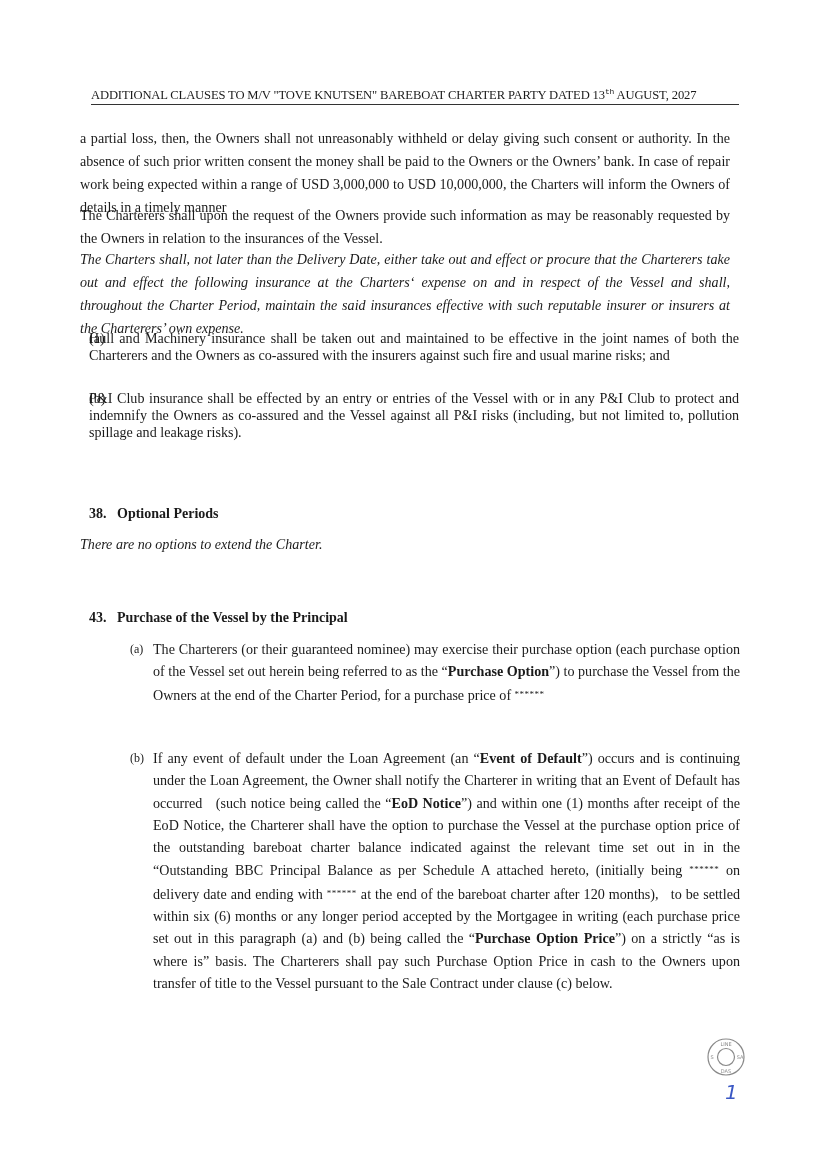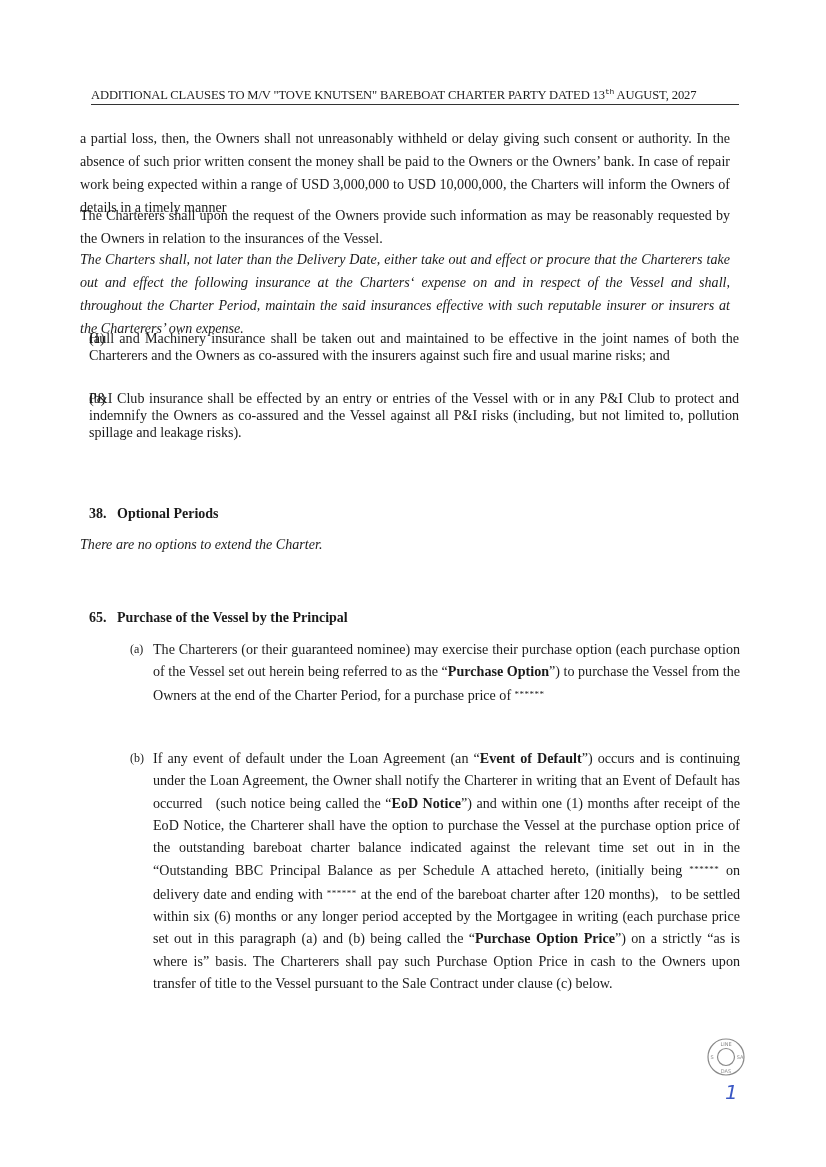--- a/index.html
+++ b/index.html
@@ -58,21 +58,21 @@
   </div>
 
   <div class="h" style="top:506px;">
     <span class="num">38.</span><span>Optional Periods</span>
   </div>
   <div class="p" style="top:533px;font-style:italic;">
     <span>There are no options to extend the Charter.</span>
   </div>
 
   <div class="h" style="top:610px;">
-    <span class="num">65.</span><span>Purchase of the Vessel by the Principal</span>
+    <span class="num">43.</span><span>Purchase of the Vessel by the Principal</span>
   </div>
 
   <div class="sub" style="top:638px;">
     <span class="mark">(a)</span>
     <span class="txt"><span>The Charterers (or their guaranteed nominee) may exercise their purchase option (each purchase option of the Vessel set out herein being referred to as the “</span><b>Purchase Option</b><span>”) to purchase the Vessel from the Owners at the end of the Charter Period, for a purchase price of </span><span class="stars">******</span></span>
   </div>
 
   <div class="sub" style="top:747px;">
     <span class="mark">(b)</span>
     <span class="txt"><span>If any event of default under the Loan Agreement (an “</span><b>Event of Default</b><span style="white-space:pre-wrap;">”) occurs and is continuing under the Loan Agreement, the Owner shall notify the Charterer in writing that an Event of Default has occurred   (such notice being called the “</span><b>EoD Notice</b><span>”) and within one (1) months after receipt of the EoD Notice, the Charterer shall have the option to purchase the Vessel at the purchase option price of the outstanding bareboat charter balance indicated against the relevant time set out in in the “Outstanding BBC Principal Balance as per Schedule A attached hereto, (initially being </span><span class="stars">******</span><span> on delivery date and ending with </span><span class="stars">******</span><span style="white-space:pre-wrap;"> at the end of the bareboat charter after 120 months),   to be settled within six (6) months or any longer period accepted by the Mortgagee in writing (each purchase price set out in this paragraph (a) and (b) being called the “</span><b>Purchase Option Price</b><span>”) on a strictly “as is where is” basis. The Charterers shall pay such Purchase Option Price in cash to the Owners upon transfer of  title to the Vessel pursuant to the Sale Contract under clause (c) below.</span></span>

